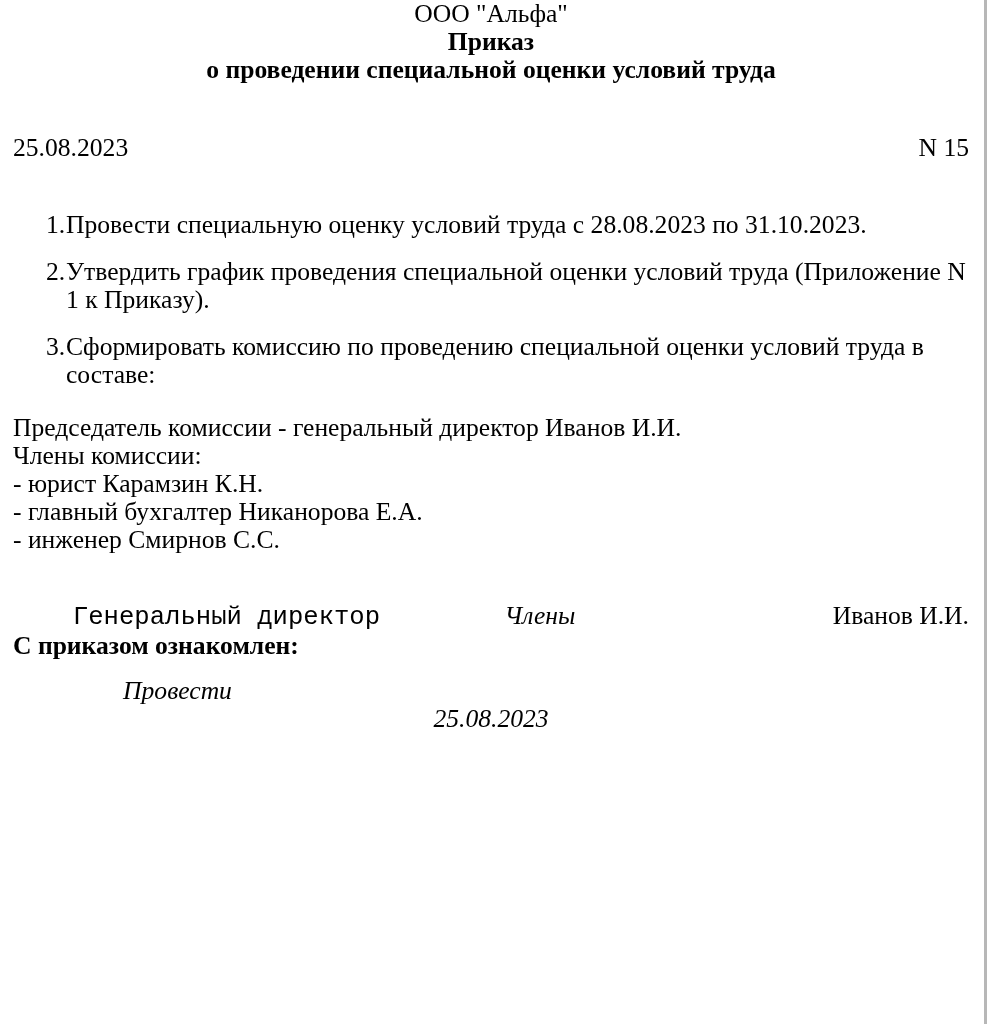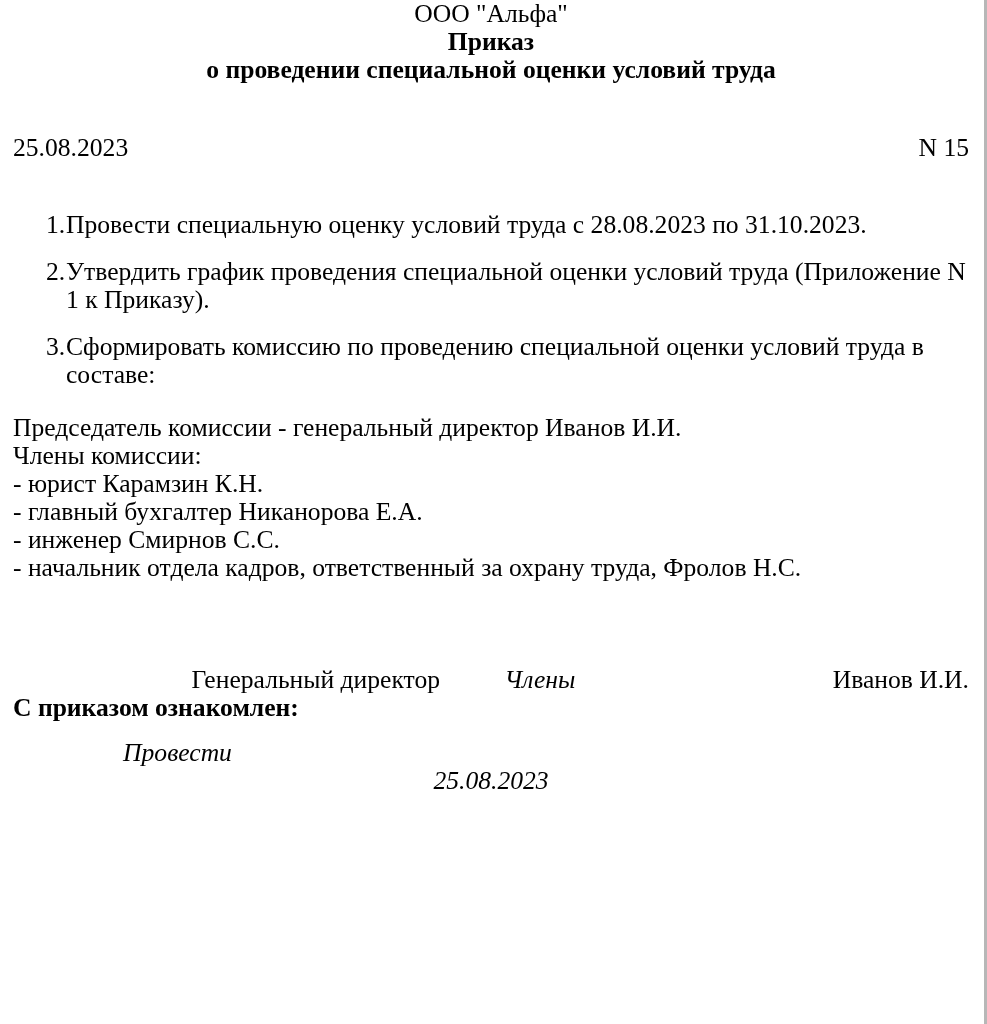--- a/index.html
+++ b/index.html
@@ -46,23 +46,23 @@
   }
   .item .itext { flex: 1; }
 
   .sub { margin-left: 44px; margin-top: 19px; }
   .sub.first { margin-top: 25px; }
 
   .sigrow {
     display: grid;
     align-items: baseline;
   }
-  .sigrow .s-left  { text-align: right; }
+  .sigrow .s-left  { text-align: center; font-family: Liberation Mono, monospace; }
   .sigrow .s-mid   { text-align: center; font-style: italic; }
-  .sigrow .s-right { text-align: right; margin-top: 36px; }
+  .sigrow .s-right { text-align: right; }
   .sigrow-director {
     margin-top: 48px;
     grid-template-columns: 427px 200px 329px;
   }
   .ack-label { margin-top: 50px; font-weight: bold; }
   .sigrow-jurist {
     margin-top: 17px;
     grid-template-columns: 329px 200px 427px;
   }
   .footer-date { margin-top: 47px; }
@@ -98,21 +98,20 @@
     </div>
   </div>
 
   <p class="sub first">Председатель комиссии - генеральный директор Иванов И.И.</p>
 
   <p class="sub">Члены комиссии:</p>
 
   <p class="sub">- юрист Карамзин К.Н.</p>
   <p class="sub">- главный бухгалтер Никанорова Е.А.</p>
   <p class="sub">- инженер Смирнов С.С.</p>
-  <p class="sub">- начальник отдела кадров, ответственный за охрану труда, Фролов Н.С.</p>
 
   <div class="sigrow sigrow-director">
     <span class="s-left">Генеральный директор</span>
     <span class="s-mid">Члены</span>
     <span class="s-right">Иванов И.И.</span>
   </div>
 
   <p class="ack-label">С приказом ознакомлен:</p>
 
   <div class="sigrow sigrow-jurist">

